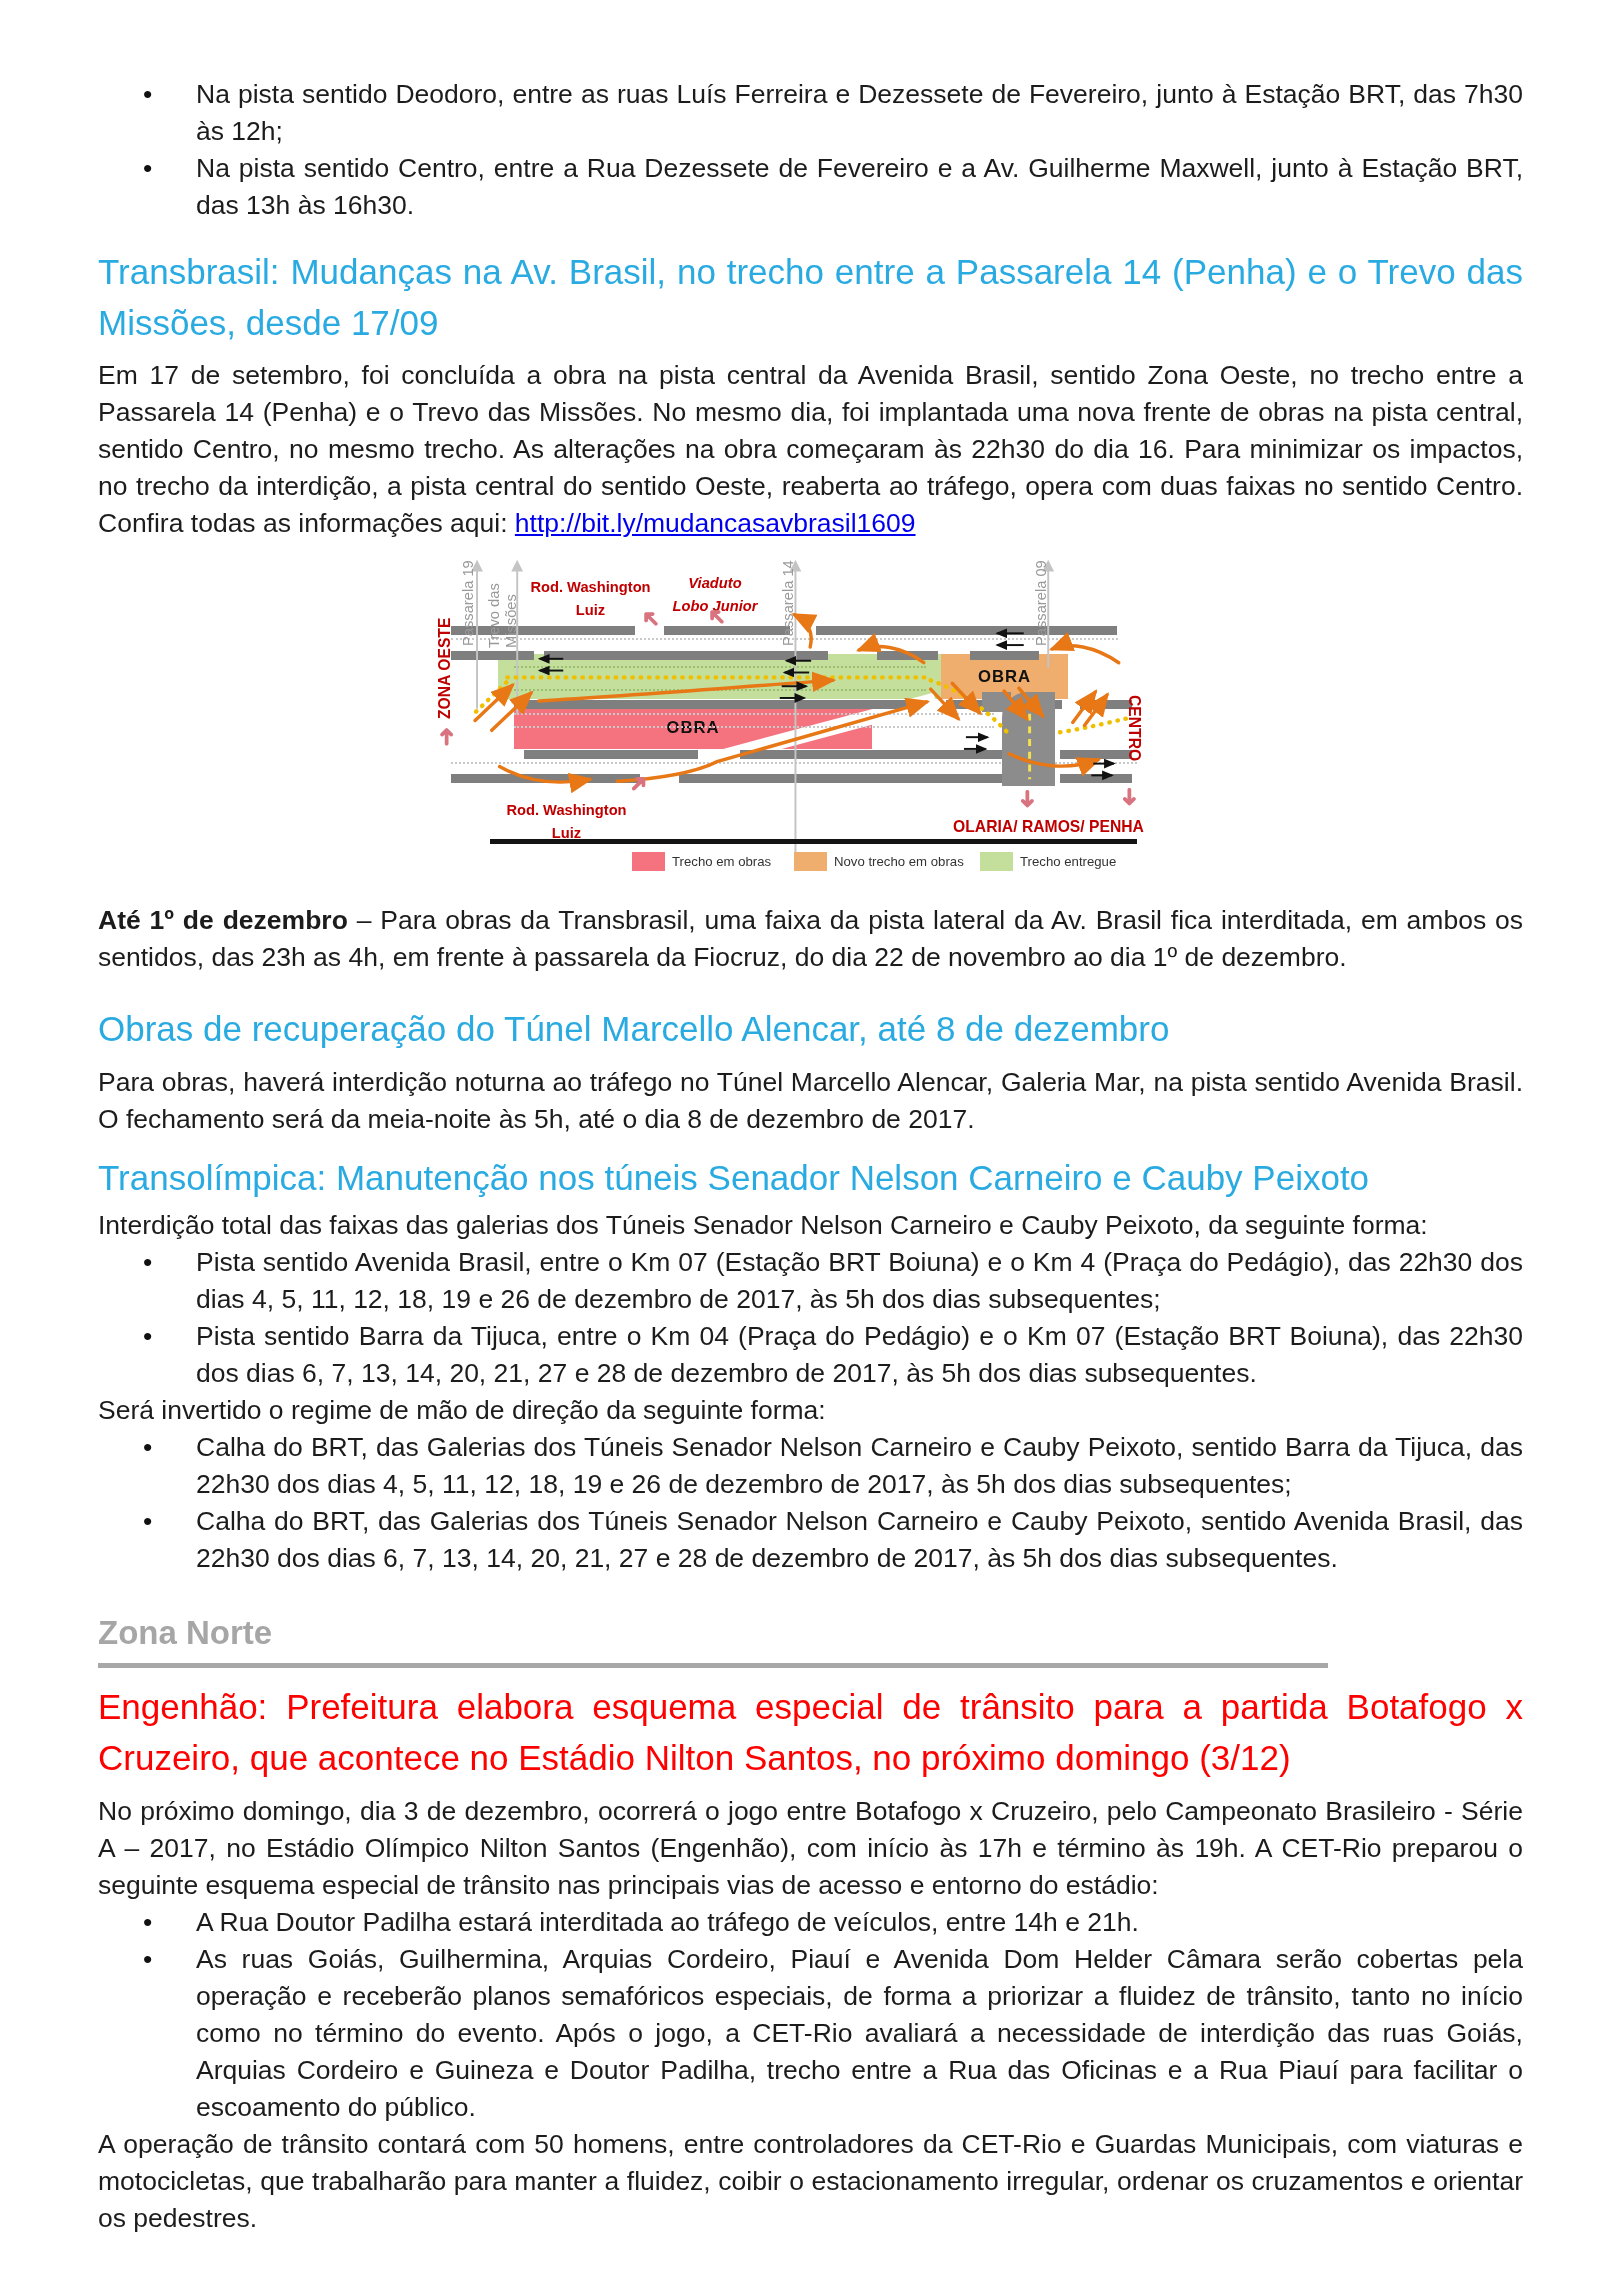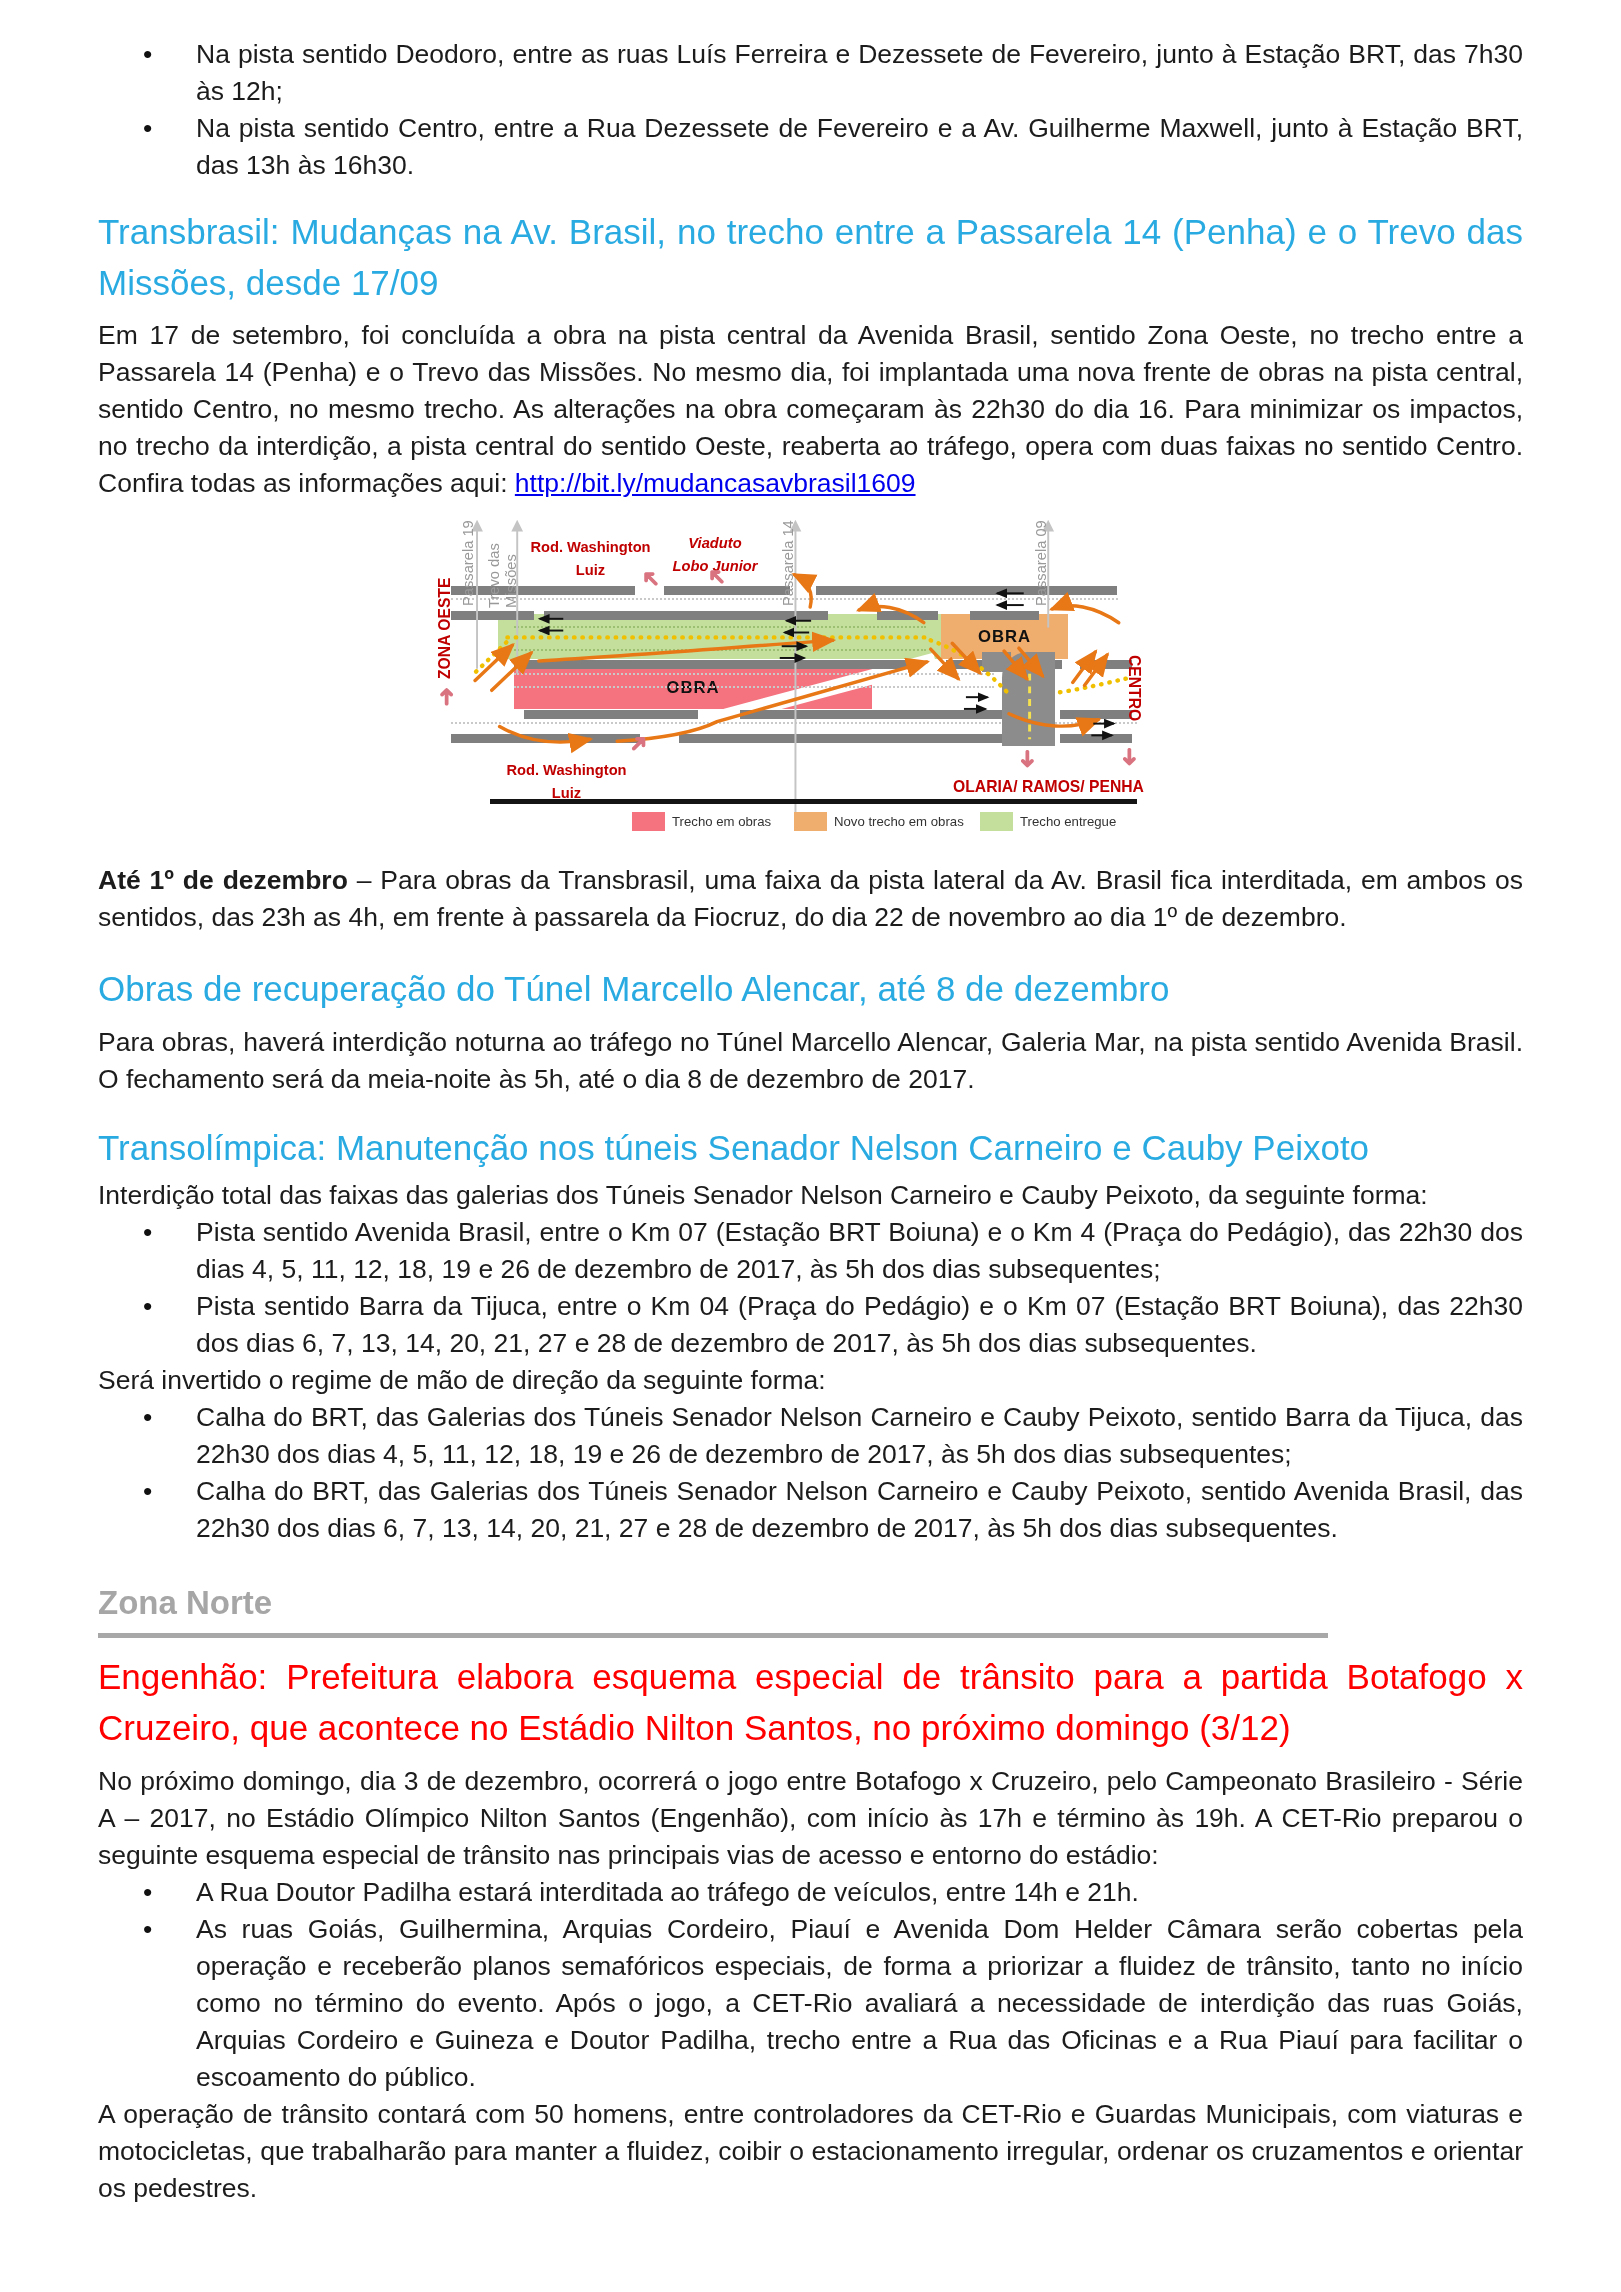--- a/index.html
+++ b/index.html
@@ -1,17 +1,17 @@
 <!DOCTYPE html>
 <html><head>
 <meta charset="utf-8">
 <style>
   html,body{margin:0;padding:0;background:#fff;}
   body{width:1621px;height:2293px;overflow:hidden;font-family:"Liberation Sans",sans-serif;color:#1c1c1c;}
-  .page{padding:36px 98px 0 98px;}
+  .page{padding:76px 98px 0 98px;}
   .body-text{font-size:26.5px;line-height:37px;text-align:justify;margin:0;}
   .blist{margin:0;}
   .bitem{position:relative;padding-left:98px;font-size:26.5px;line-height:37px;text-align:justify;}
   .bitem::before{content:"\2022";position:absolute;left:45px;top:0;font-size:26.5px;color:#111;}
   h2.blue{color:#29ABE2;font-size:35px;line-height:51px;font-weight:400;margin:21.6px 0 9.8px 0;text-align:justify;}
   h2.red{color:#FF0000;font-size:35px;line-height:51px;font-weight:400;margin:5.9px 0 9.8px 0;text-align:justify;}
   .zona-wrap{margin-top:33px;margin-bottom:13.7px;}
   h2.zona{color:#A6A6A6;font-size:33px;line-height:45px;font-weight:700;margin:0;}
   .zona-rule{width:1230px;height:4.9px;background:#A8A8A8;margin-top:7.8px;}
   .lead-bold{font-weight:700;}
@@ -186,21 +186,21 @@
     <span class="legend-label" style="left:452px;">Novo trecho em obras</span>
     <span class="sw sw-green" style="left:598px;"></span>
     <span class="legend-label" style="left:638px;">Trecho entregue</span>
   </div>
 
   <p class="body-text"><span class="lead-bold">Até 1º de dezembro</span><span> – Para obras da Transbrasil, uma faixa da pista lateral da Av. Brasil fica interditada, em ambos os sentidos, das 23h as 4h, em frente à passarela da Fiocruz, do dia 22 de novembro ao dia 1º de dezembro.</span></p>
 
   <h2 class="blue" style="margin-top:27.4px;">Obras de recuperação do Túnel Marcello Alencar, até 8 de dezembro</h2>
   <p class="body-text">Para obras, haverá interdição noturna ao tráfego no Túnel Marcello Alencar, Galeria Mar, na pista sentido Avenida Brasil. O fechamento será da meia-noite às 5h, até o dia 8 de dezembro de 2017.</p>
 
-  <h2 class="blue" style="margin-top:24px;margin-bottom:3.9px;">Transolímpica: Manutenção nos túneis Senador Nelson Carneiro e Cauby Peixoto</h2>
+  <h2 class="blue" style="margin-top:14px;margin-bottom:3.9px;">Transolímpica: Manutenção nos túneis Senador Nelson Carneiro e Cauby Peixoto</h2>
   <p class="body-text">Interdição total das faixas das galerias dos Túneis Senador Nelson Carneiro e Cauby Peixoto, da seguinte forma:</p>
   <div class="blist">
     <div class="bitem"><span>Pista sentido Avenida Brasil, entre o Km 07 (Estação BRT Boiuna) e o Km 4 (Praça do Pedágio), das 22h30 dos dias 4, 5, 11, 12, 18, 19 e 26 de dezembro de 2017, às 5h dos dias subsequentes;</span></div>
     <div class="bitem"><span>Pista sentido Barra da Tijuca, entre o Km 04 (Praça do Pedágio) e o Km 07 (Estação BRT Boiuna), das 22h30 dos dias 6, 7, 13, 14, 20, 21, 27 e 28 de dezembro de 2017, às 5h dos dias subsequentes.</span></div>
   </div>
   <p class="body-text">Será invertido o regime de mão de direção da seguinte forma:</p>
   <div class="blist">
     <div class="bitem"><span>Calha do BRT, das Galerias dos Túneis Senador Nelson Carneiro e Cauby Peixoto, sentido Barra da Tijuca, das 22h30 dos dias 4, 5, 11, 12, 18, 19 e 26 de dezembro de 2017, às 5h dos dias subsequentes;</span></div>
     <div class="bitem"><span>Calha do BRT, das Galerias dos Túneis Senador Nelson Carneiro e Cauby Peixoto, sentido Avenida Brasil, das 22h30 dos dias 6, 7, 13, 14, 20, 21, 27 e 28 de dezembro de 2017, às 5h dos dias subsequentes.</span></div>
   </div>

